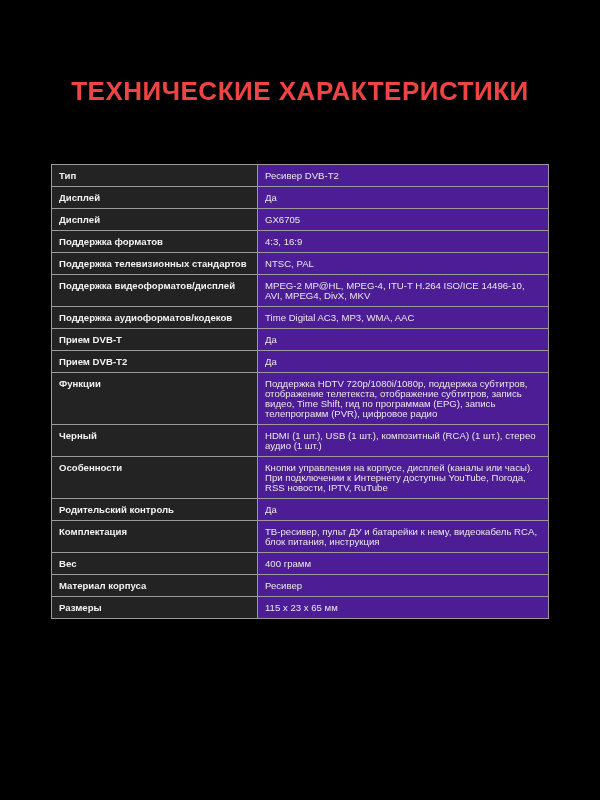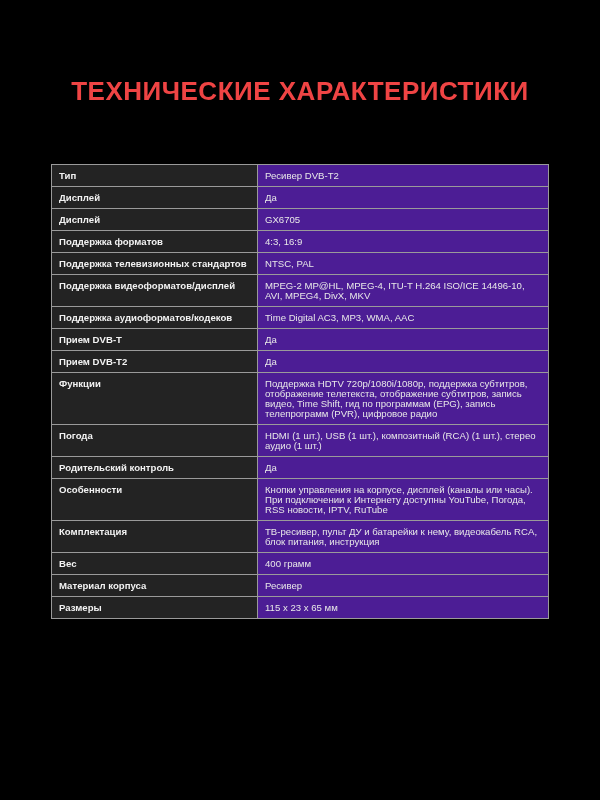--- a/index.html
+++ b/index.html
@@ -66,30 +66,30 @@
       </tr>
     <tr>
         <td class="k">Прием DVB-T2</td>
         <td class="v">Да</td>
       </tr>
     <tr>
         <td class="k">Функции</td>
         <td class="v">Поддержка HDTV 720p/1080i/1080p, поддержка субтитров, отображение телетекста, отображение субтитров, запись видео, Time Shift, гид по программам (EPG),  запись телепрограмм (PVR),   цифровое радио</td>
       </tr>
     <tr>
-        <td class="k">Погода</td>
+        <td class="k">Черный</td>
         <td class="v">HDMI (1 шт.), USB (1 шт.), композитный (RCA) (1 шт.), стерео аудио (1 шт.)</td>
+      </tr>
+    <tr>
+        <td class="k">Особенности</td>
+        <td class="v">Кнопки управления на корпусе, дисплей (каналы или часы). При подключении к Интернету доступны YouTube, Погода, RSS новости, IPTV, RuTube</td>
       </tr>
     <tr>
         <td class="k">Родительский контроль</td>
         <td class="v">Да</td>
-      </tr>
-    <tr>
-        <td class="k">Особенности</td>
-        <td class="v">Кнопки управления на корпусе, дисплей (каналы или часы). При подключении к Интернету доступны YouTube, Погода, RSS новости, IPTV, RuTube</td>
       </tr>
     <tr>
         <td class="k">Комплектация</td>
         <td class="v">ТВ-ресивер, пульт ДУ и батарейки к нему, видеокабель RCA, блок питания, инструкция</td>
       </tr>
     <tr>
         <td class="k">Вес</td>
         <td class="v">400 грамм</td>
       </tr>
     <tr>

